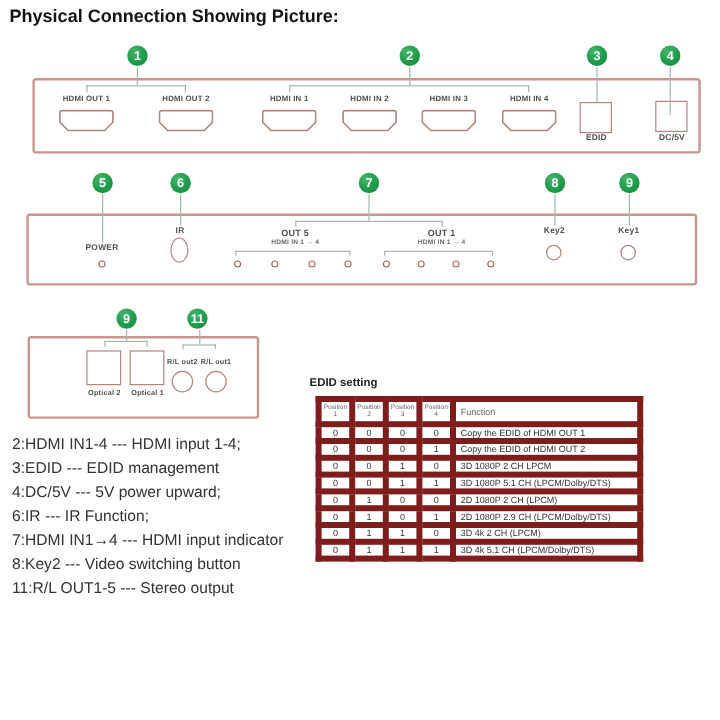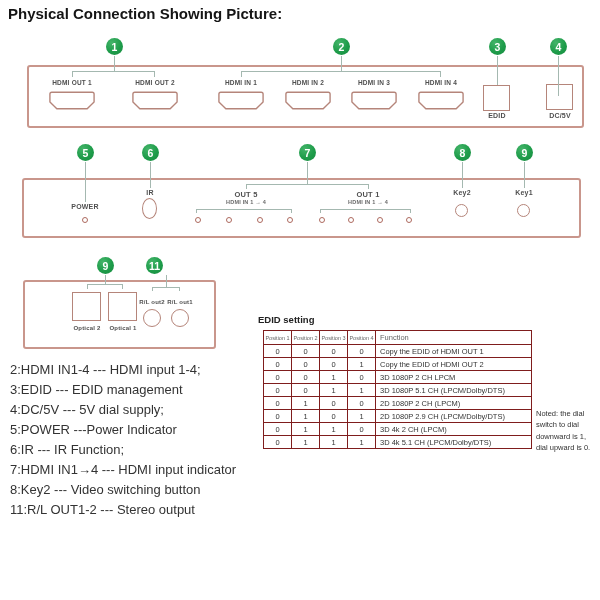--- a/index.html
+++ b/index.html
@@ -23,21 +23,21 @@
   .bracket { position: absolute; border-top: 1px solid #a4b8b0; border-left: 1px solid #a4b8b0; border-right: 1px solid #a4b8b0; z-index: 2; }
 
   .plabel { position: absolute; text-align: center; color: #4f4f4f; font-weight: bold; letter-spacing: .2px; }
   .hdmi { position: absolute; }
   .square { position: absolute; border: 1.5px solid #b5857a; background: #fff; }
   .circle { position: absolute; border: 1.2px solid #b5857a; border-radius: 50%; background: #fff; }
   .led { position: absolute; width: 6px; height: 6px; border: 1px solid #ad6a5f; border-radius: 50%; background: #fff; }
 
   .tbl-title { position: absolute; left: 258px; top: 314px; font-size: 9.5px; font-weight: bold; color: #222; }
   table.tbl { position: absolute; left: 263px; top: 330px; border-collapse: collapse; background: #fff; }
-  table.tbl th, table.tbl td { border: 1px solid #7f1d1d; color: #333; margin-top: 12px; }
+  table.tbl th, table.tbl td { border: 5px solid #7f1d1d; color: #333; margin-top: 12px; }
   table.tbl th { font-weight: normal; font-size: 5.5px; color: #666; padding: 2px 0; text-align: center; width: 28px; }
   table.tbl th.fn-h { font-size: 7.5px; text-align: left; padding-left: 4px; width: 156px; }
   table.tbl td.pos { width: 28px; text-align: center; font-size: 7.5px; height: 13px; }
   table.tbl td.fn { width: 156px; font-size: 7.5px; padding-left: 4px; }
 
   .note { position: absolute; left: 536px; top: 408px; width: 63px; font-size: 7.5px; line-height: 1.5; color: #333; }
 
   ul.legend { position: absolute; left: 10px; top: 362px; list-style: none; }
   ul.legend li { height: 20px; font-size: 13px; color: #333; white-space: nowrap; }
 </style>
@@ -131,21 +131,21 @@
   <div class="led" style="left:406px;top:217px;"></div>
 
   <div class="plabel" style="left:442px;top:189px;width:40px;font-size:7px;">Key2</div>
   <div class="circle" style="left:455px;top:204px;width:13px;height:13px;"></div>
   <div class="plabel" style="left:504px;top:189px;width:40px;font-size:7px;">Key1</div>
   <div class="circle" style="left:517px;top:204px;width:13px;height:13px;"></div>
 
   <div class="panel" style="left:23px;top:280px;width:193px;height:69px;"></div>
 
   <div class="badge" style="left:97px;top:257px;">9</div>
-  <div class="badge" style="left:146px;top:257px;">11</div>
+  <div class="badge" style="left:156px;top:257px;">11</div>
   <div class="stem" style="left:105px;top:275px;height:9px;"></div>
   <div class="stem" style="left:166px;top:275px;height:12px;"></div>
   <div class="bracket" style="left:87px;top:284px;width:36px;height:5px;"></div>
   <div class="bracket" style="left:152px;top:287px;width:28px;height:4px;"></div>
 
   <div class="square" style="left:72px;top:292px;width:29px;height:29px;"></div>
   <div class="square" style="left:108px;top:292px;width:29px;height:29px;"></div>
   <div class="plabel" style="left:67px;top:325px;width:40px;font-size:6px;">Optical 2</div>
   <div class="plabel" style="left:103px;top:325px;width:40px;font-size:6px;">Optical 1</div>
 
@@ -217,26 +217,24 @@
         </tr>
         <tr>
           <td class="pos">0</td>
           <td class="pos">1</td>
           <td class="pos">1</td>
           <td class="pos">1</td>
           <td class="fn">3D 4k 5.1 CH (LPCM/Dolby/DTS)</td>
         </tr>
       </tbody>
   </table>
-  <div class="note">Noted: the dial switch to dial downward is 1, dial upward is 0.</div>
 
   <ul class="legend">
       <li>2:HDMI IN1-4 --- HDMI input 1-4;</li>
       <li>3:EDID --- EDID management</li>
-      <li>4:DC/5V --- 5V dial supply;</li>
-      <li>5:POWER ---Power Indicator</li>
+      <li>4:DC/5V --- 5V power upward;</li>
       <li>6:IR --- IR Function;</li>
       <li>7:HDMI IN1→4 --- HDMI input indicator</li>
       <li>8:Key2 --- Video switching button</li>
-      <li>11:R/L OUT1-2 --- Stereo output</li>
+      <li>11:R/L OUT1-5 --- Stereo output</li>
     </ul>
 
 </div>
 
 </body></html>

